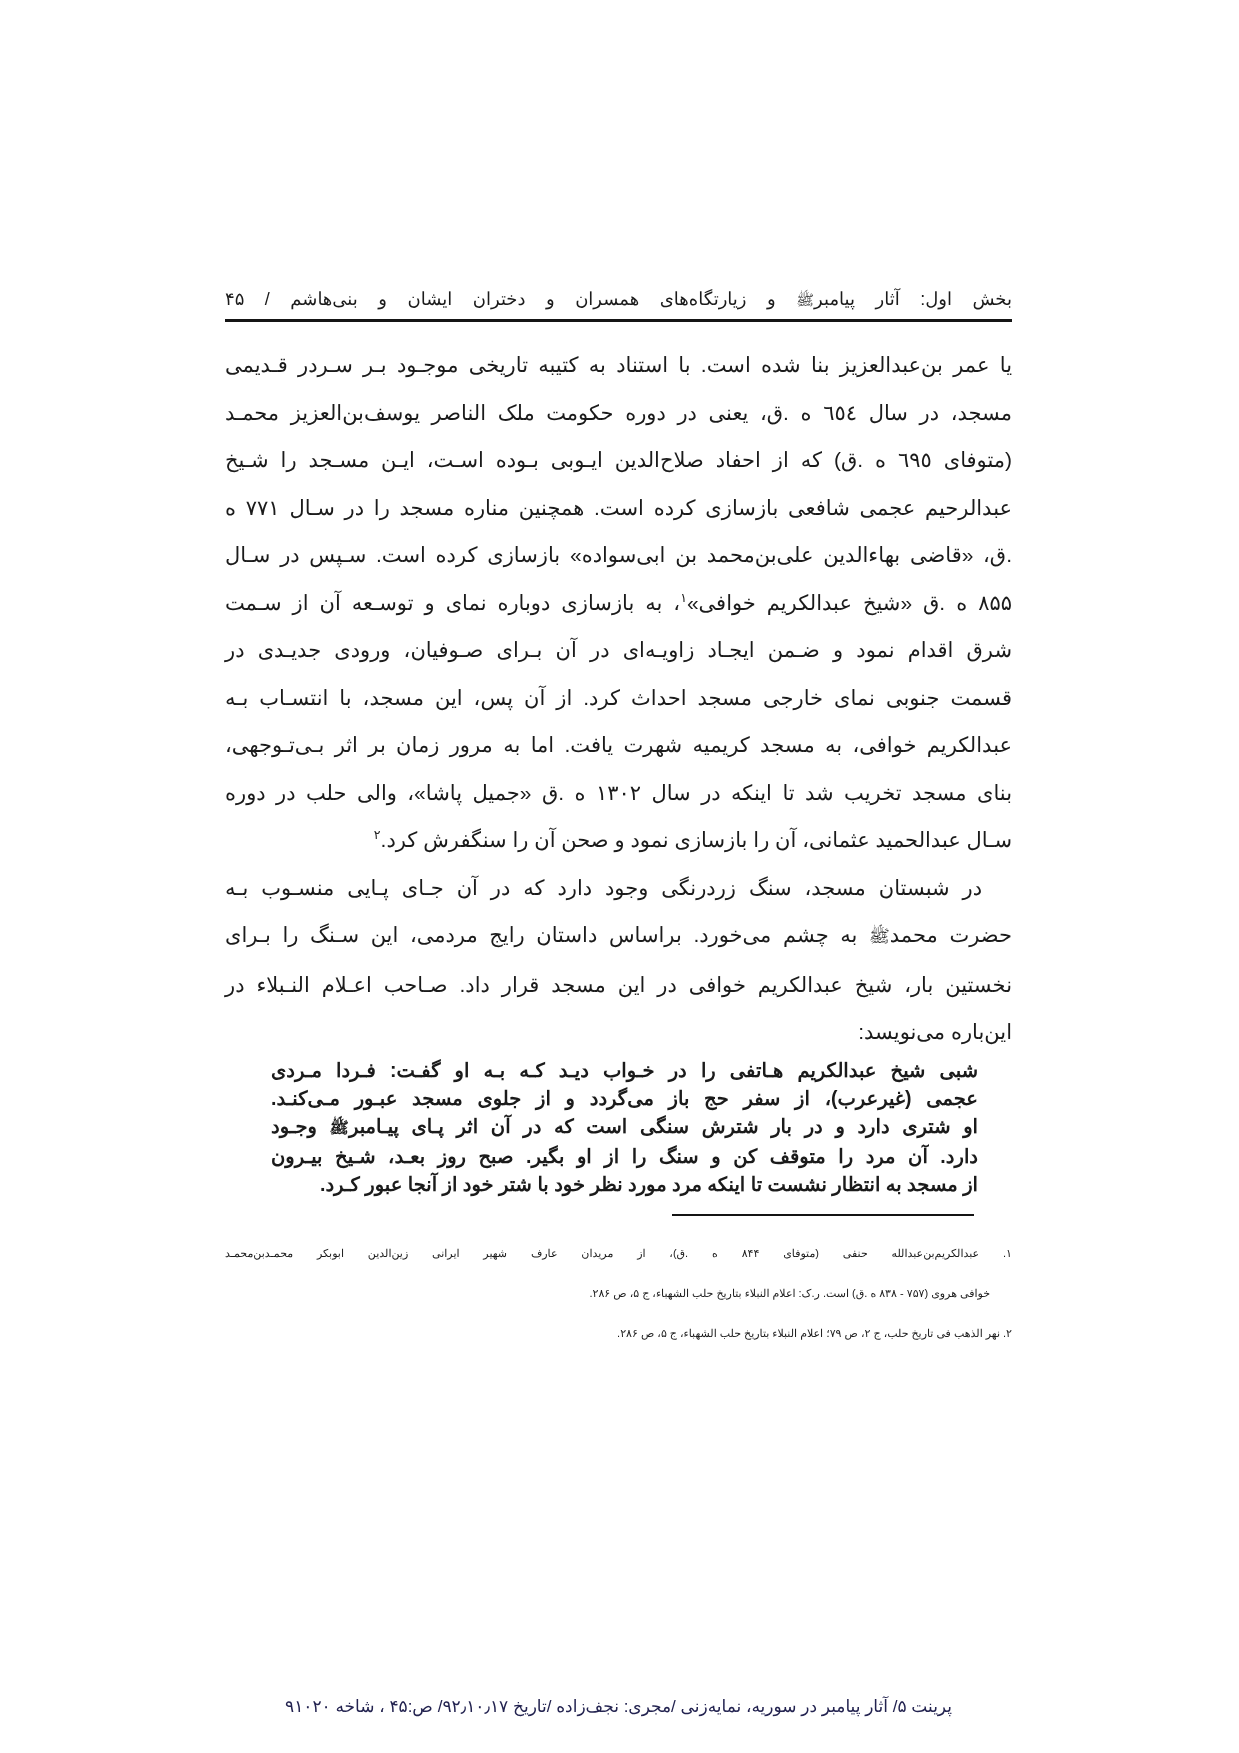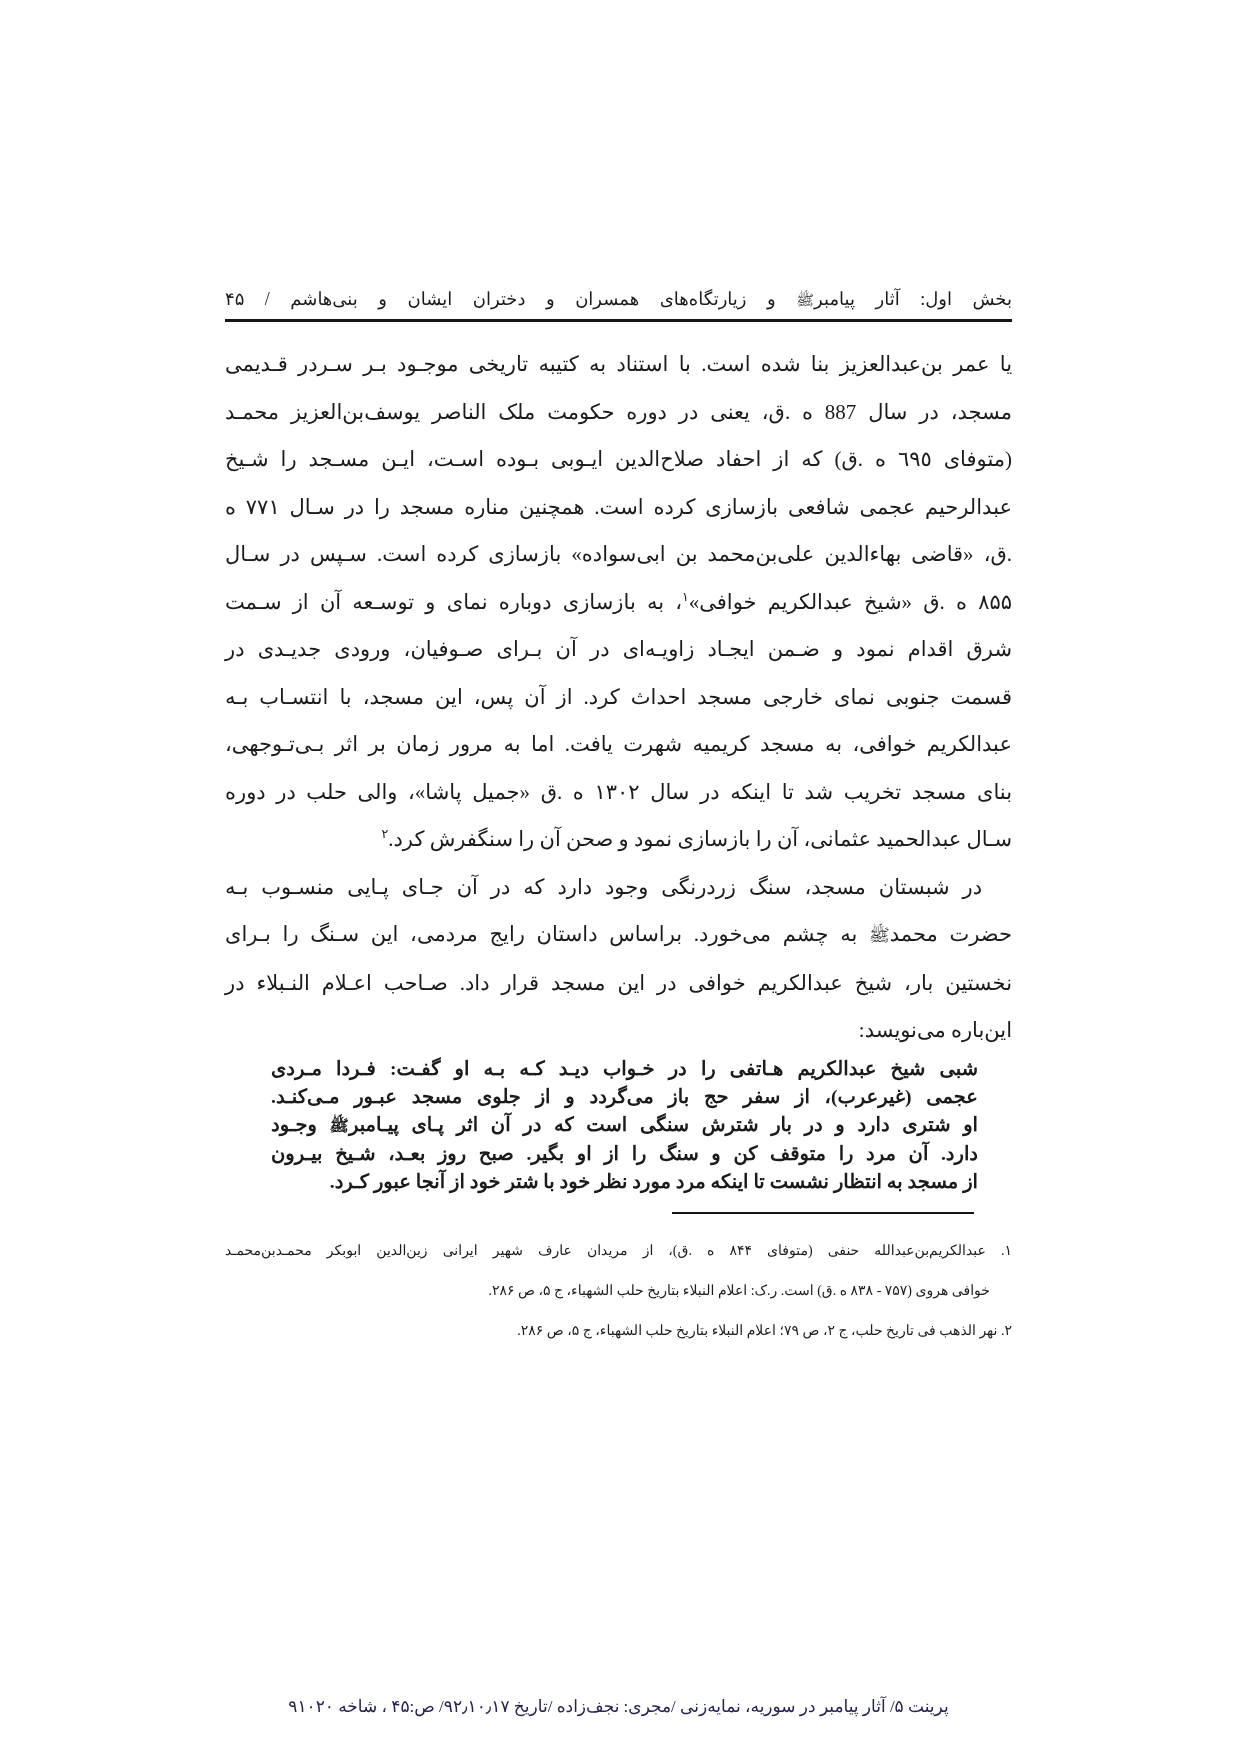--- a/index.html
+++ b/index.html
@@ -1,21 +1,21 @@
 <!DOCTYPE html>
 <html lang="fa"><head>
 <meta charset="utf-8">
 <style>
   html,body { margin:0; padding:0; background:#e8e8e8; }
   .page {
     position:relative;
     width:1239px; height:1753px;
     margin:0 auto;
     background:#ffffff;
-    font-family:Liberation Serif, serif;
+    font-family:Liberation Sans, sans-serif;
     direction:rtl;
     color:#1b1b1b;
     overflow:hidden;
   }
   .header-block {
     position:absolute; top:286px; right:227px; left:225px;
   }
   .header-text {
     font-size:18px; line-height:26px;
     text-align:justify; text-align-last:justify;
@@ -38,21 +38,21 @@
     margin:0 34px 0 46px;
     font-weight:700;
     font-size:19.5px; line-height:28px;
   }
   .fn-sep {
     margin:16px 38px 0 0;
     width:302px; height:2px; background:#141414;
   }
   .footnotes {
     margin-top:17px;
-    font-size:14px; line-height:40px;
+    font-size:11px; line-height:40px;
   }
   .fn-line { text-align:justify; text-align-last:justify; }
   .fn-line.last { text-align-last:right; }
   .fn-line.hang { padding-right:22px; }
   .footer-block {
     position:absolute; top:1698px; right:227px; left:225px;
     text-align:center;
     font-size:17px; line-height:18px;
     color:#232350;
   }
@@ -66,21 +66,21 @@
 
   <div class="header-block">
     <div class="header-text"><span>بخش اول: آثار پیامبر</span><span class="saw">ﷺ</span><span> و زیارتگاه‌های همسران و دختران ایشان و بنی‌هاشم / ۴۵</span></div>
   </div>
   <div class="header-rule"></div>
 
   <div class="body-block">
 
     <div>
       <div class="line">یا عمر بن‌عبدالعزیز بنا شده است. با استناد به کتیبه تاریخی موجـود بـر سـردر قـدیمی</div>
-      <div class="line">مسجد، در سال 887 ه .ق، یعنی در دوره حکومت ملک الناصر یوسف‌بن‌العزیز محمـد</div>
+      <div class="line">مسجد، در سال ٦٥٤ ه .ق، یعنی در دوره حکومت ملک الناصر یوسف‌بن‌العزیز محمـد</div>
       <div class="line">(متوفای ٦٩٥ ه .ق) که از احفاد صلاح‌الدین ایـوبی بـوده اسـت، ایـن مسـجد را شـیخ</div>
       <div class="line">عبدالرحیم عجمی شافعی بازسازی کرده است. همچنین مناره مسجد را در سـال ۷۷۱ ه</div>
       <div class="line">.ق، «قاضی بهاءالدین علی‌بن‌محمد بن ابی‌سواده» بازسازی کرده است. سـپس در سـال</div>
       <div class="line"><span>۸۵۵ ه .ق «شیخ عبدالکریم خوافی»</span><span class="sup">۱</span><span>، به بازسازی دوباره نمای و توسـعه آن از سـمت</span></div>
       <div class="line">شرق اقدام نمود و ضـمن ایجـاد زاویـه‌ای در آن بـرای صـوفیان، ورودی جدیـدی در</div>
       <div class="line">قسمت جنوبی نمای خارجی مسجد احداث کرد. از آن پس، این مسجد، با انتسـاب بـه</div>
       <div class="line">عبدالکریم خوافی، به مسجد کریمیه شهرت یافت. اما به مرور زمان بر اثر بـی‌تـوجهی،</div>
       <div class="line">بنای مسجد تخریب شد تا اینکه در سال ۱۳۰۲ ه .ق «جمیل پاشا»، والی حلب در دوره</div>
       <div class="line last"><span>سـال عبدالحمید عثمانی، آن را بازسازی نمود و صحن آن را سنگفرش کرد.</span><span class="sup">۲</span></div>
     </div>

